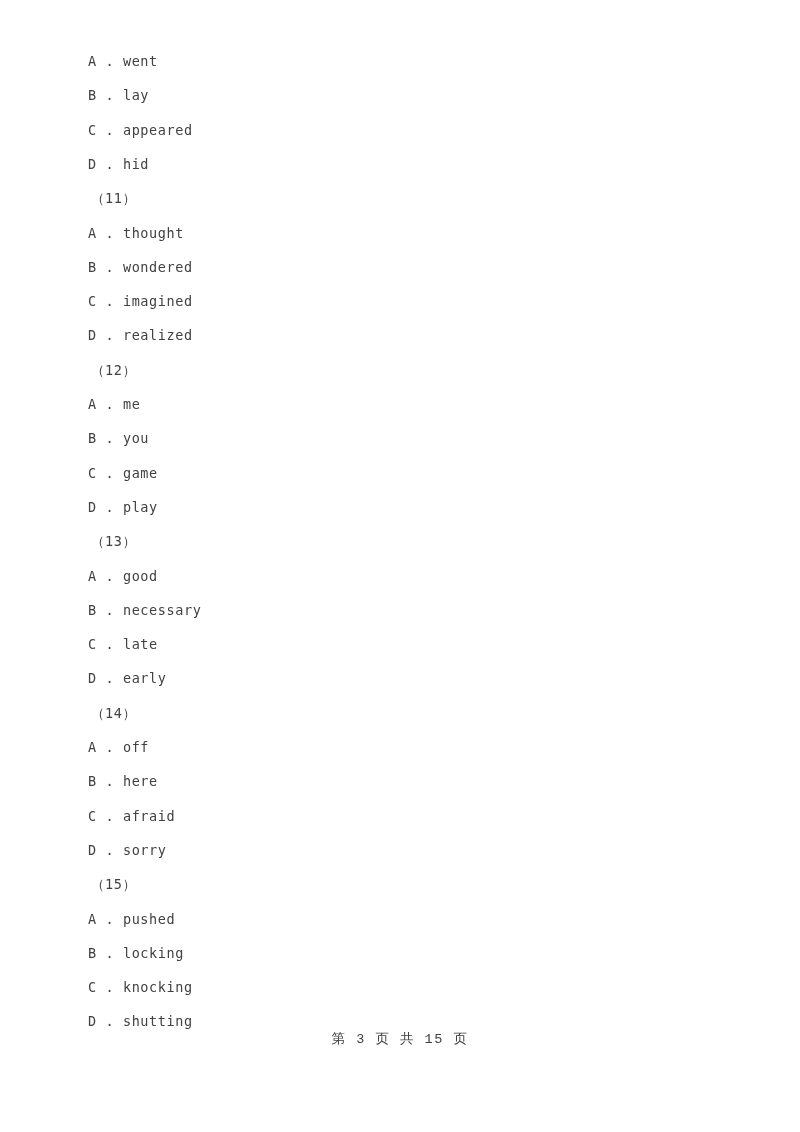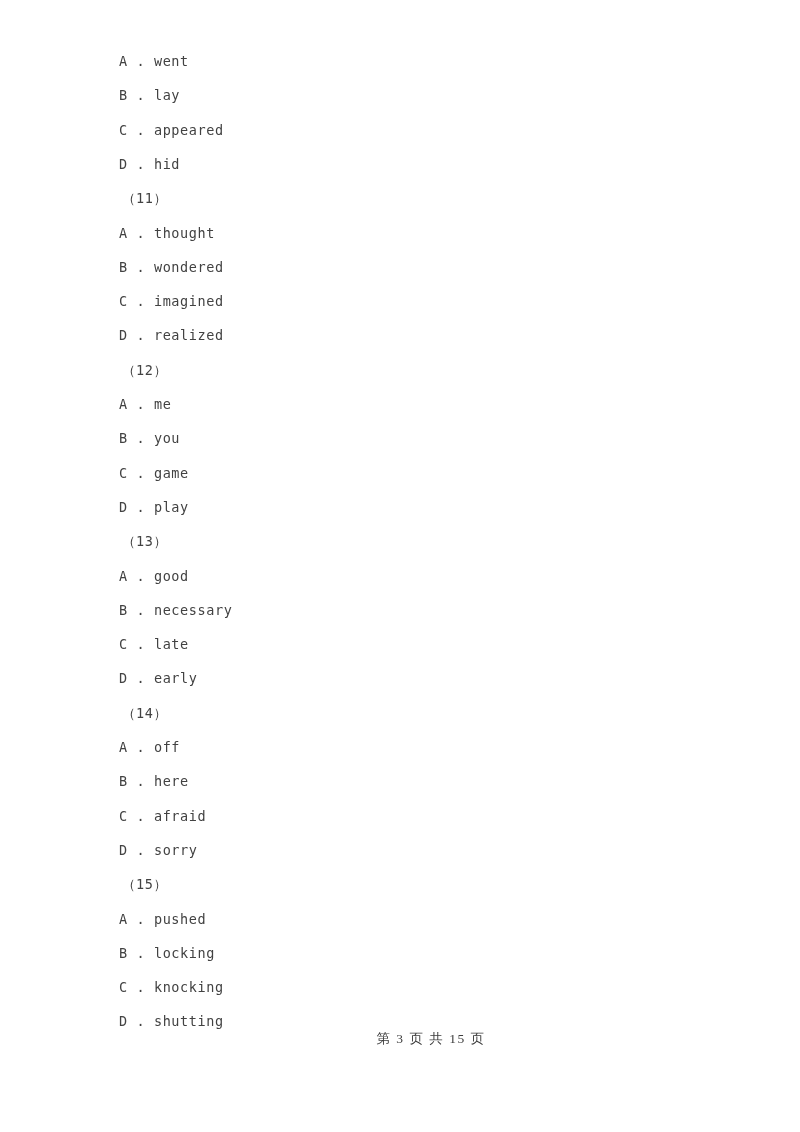--- a/index.html
+++ b/index.html
@@ -14,21 +14,20 @@
     position: relative;
     overflow: hidden;
     font-family: "DejaVu Sans Mono", "Liberation Mono", monospace;
     -webkit-font-smoothing: antialiased;
   }
 
   .page {
     position: absolute;
     inset: 0;
     background: #ffffff;
-    margin-left: 31px;
   }
 
   .content {
     position: absolute;
     left: 0;
     top: 0;
     width: 800px;
   }
 
   
@@ -51,21 +50,21 @@
   .qnum {
     padding-left: 91px;
   }
 
   .footer {
     position: absolute;
     left: 0;
     top: 1030px;
     width: 800px;
     text-align: center;
-    font-family: Liberation Serif, serif;
+    font-family: Liberation Mono, monospace;
     font-size: 13.5px;
     color: #3d3d3d;
     letter-spacing: 1.5px;
     white-space: pre;
   }
 </style>
 </head>
 <body>
 
 <div class="page">

